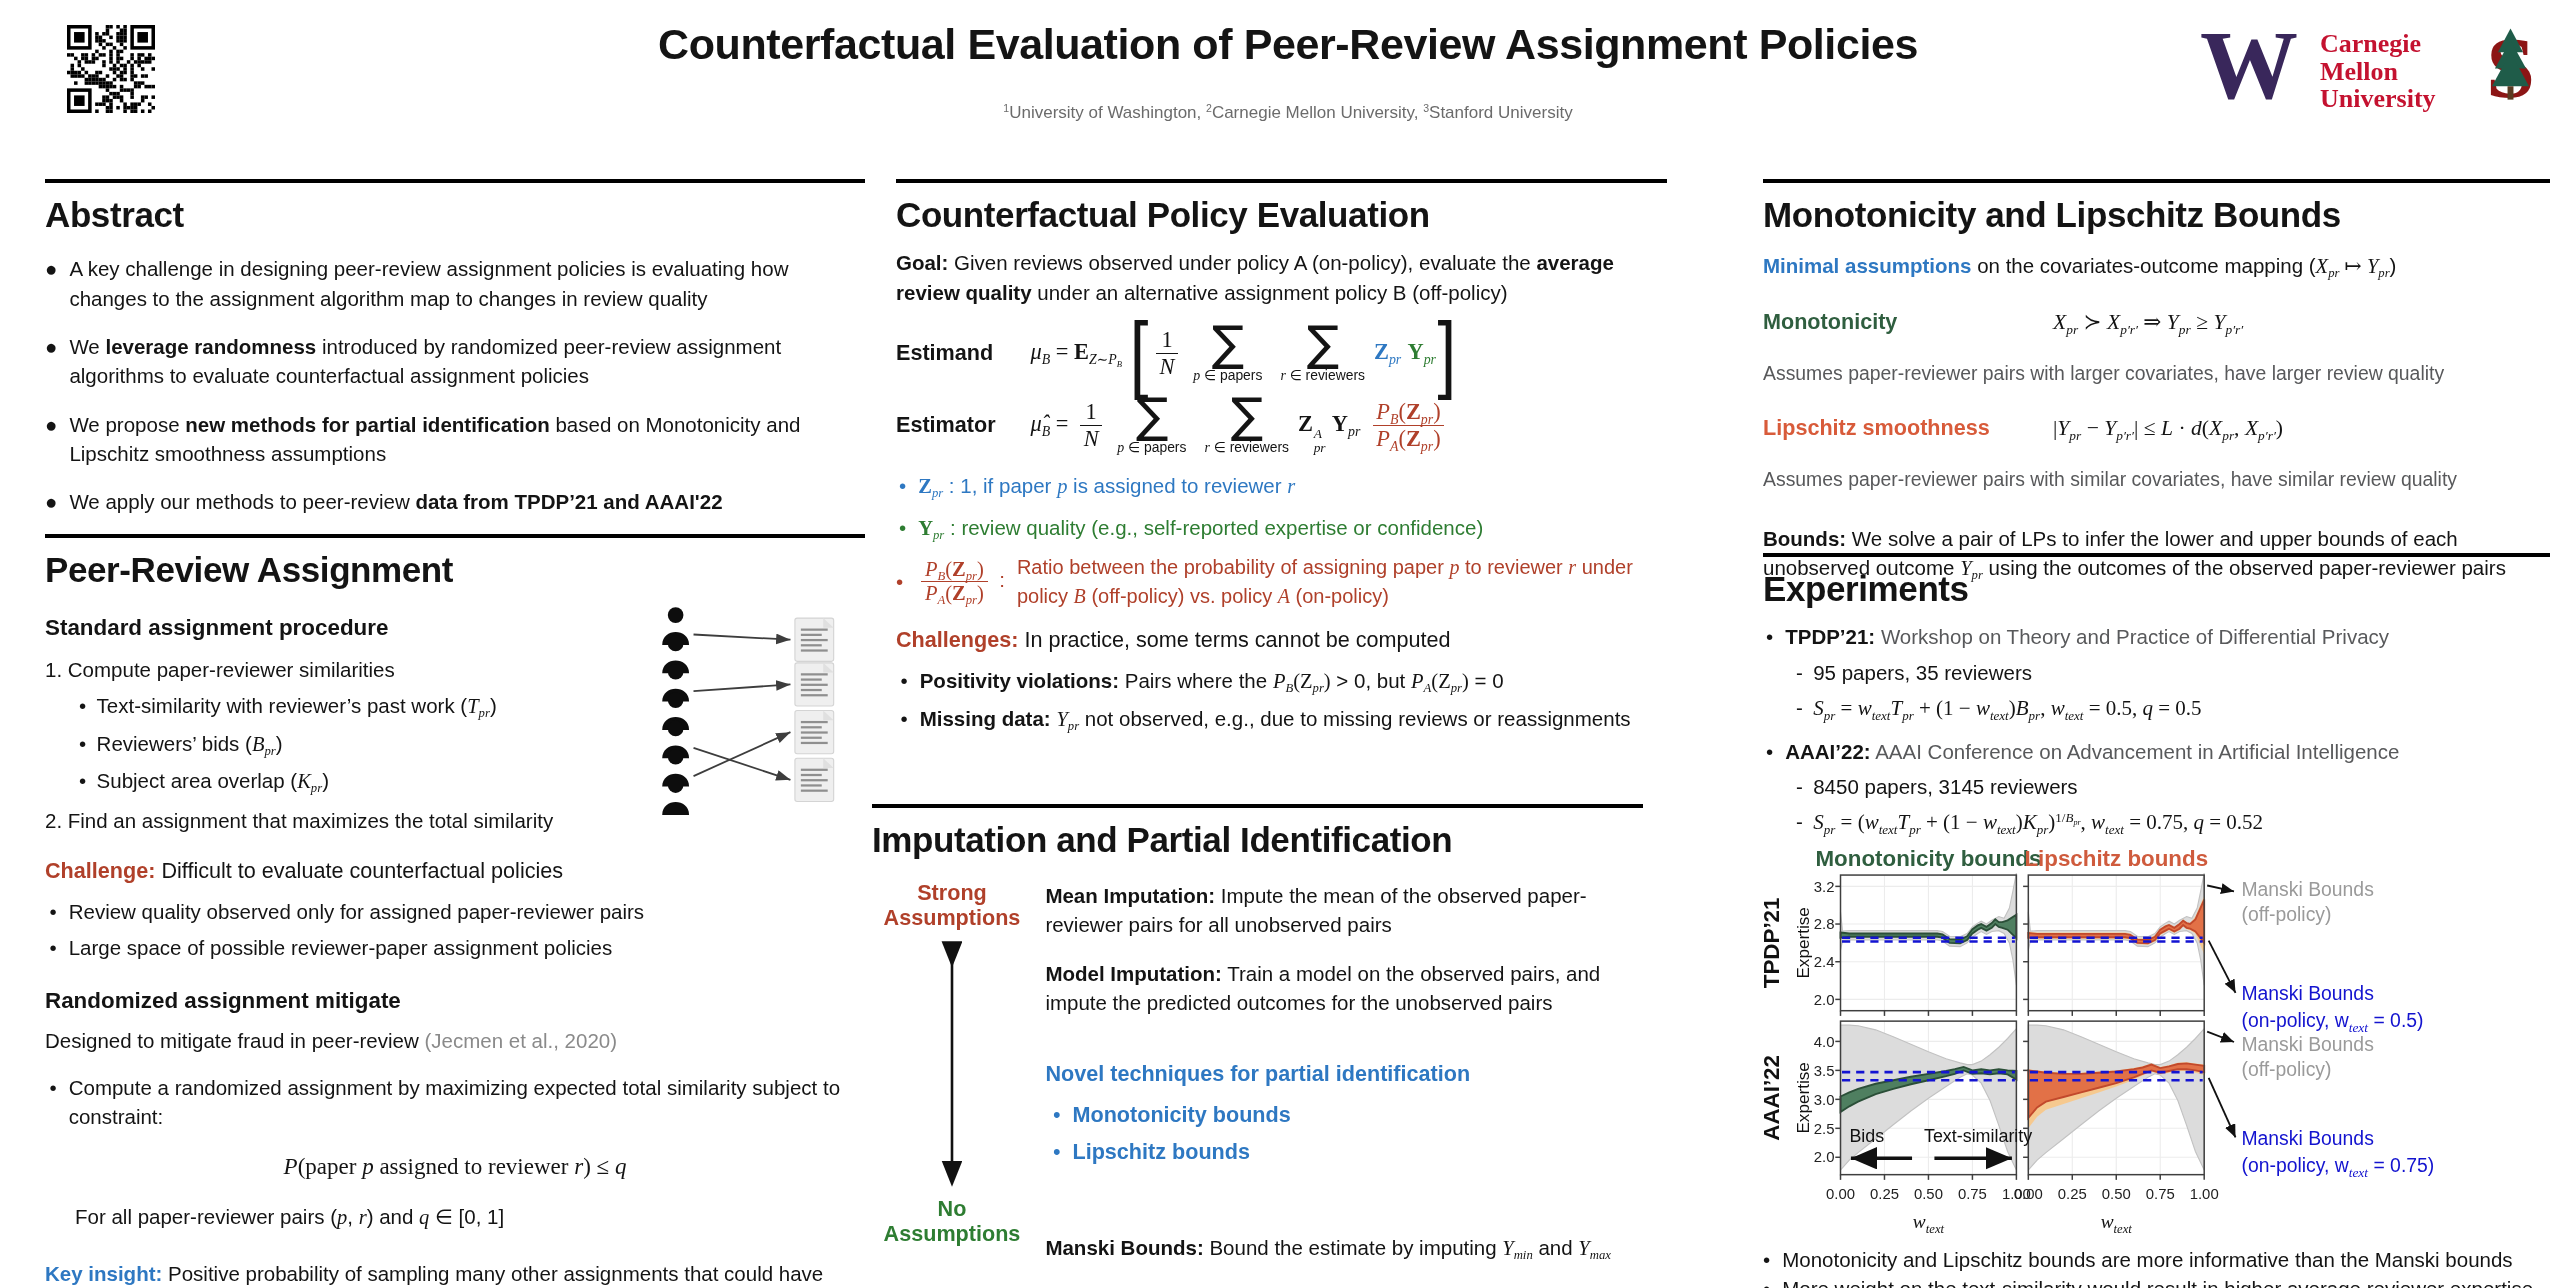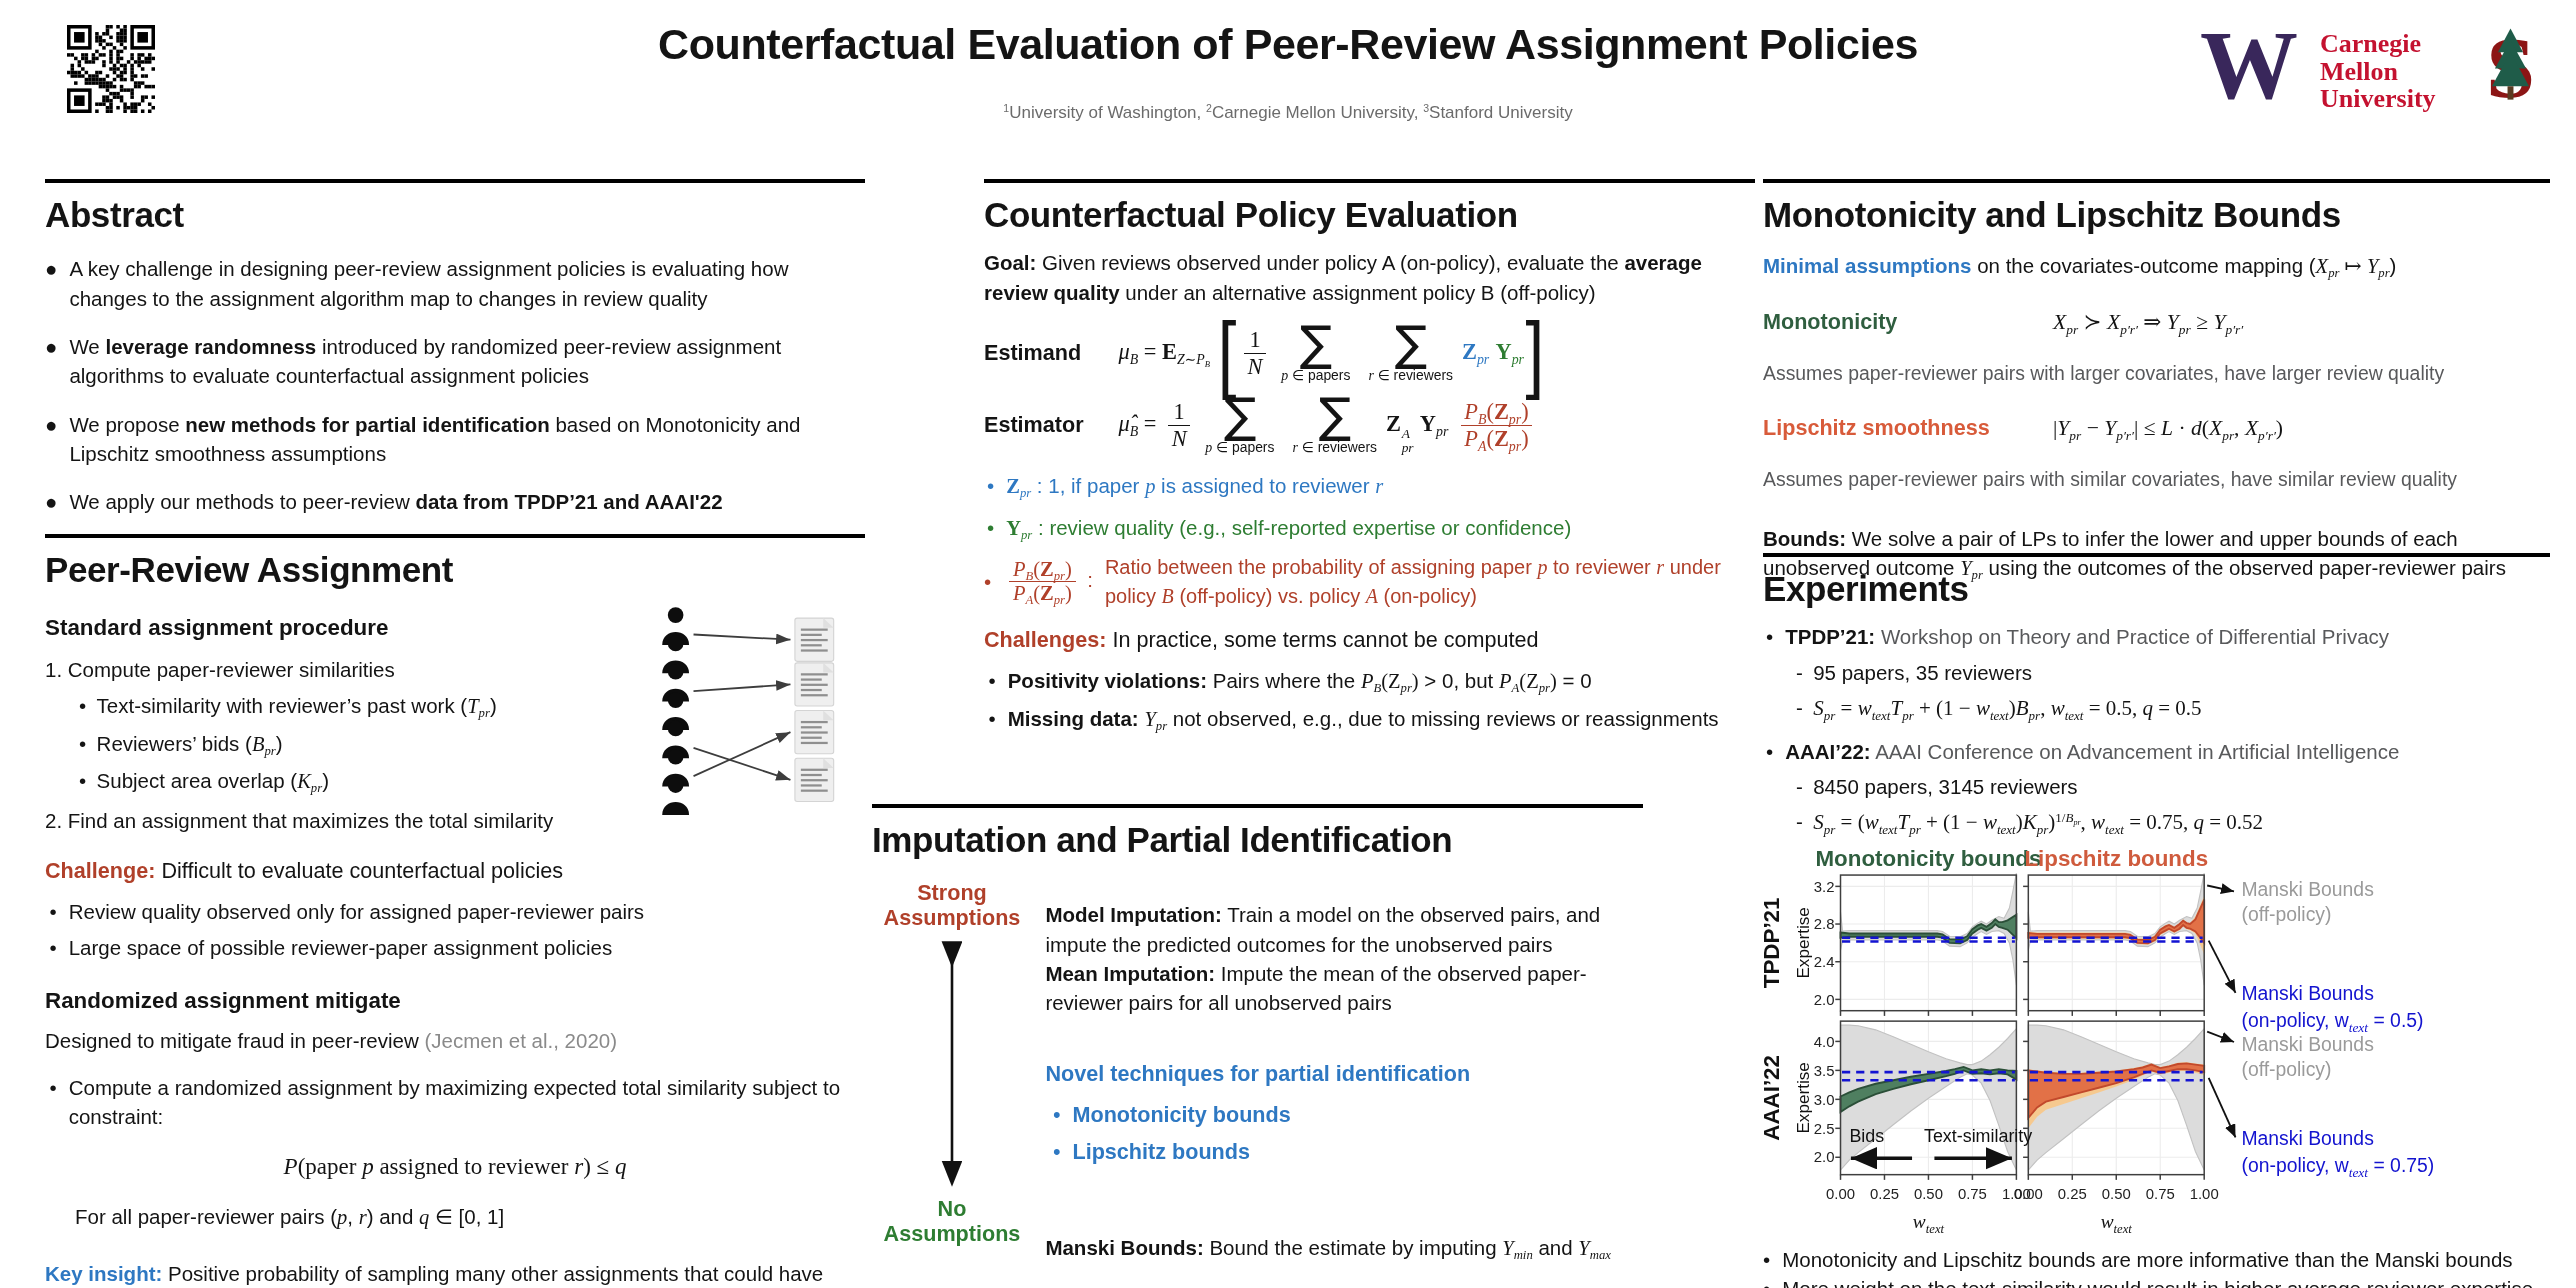--- a/index.html
+++ b/index.html
@@ -33,21 +33,21 @@
   .sec{position:absolute}
   .rule{border-top:4.5px solid #000}
   h2{font-size:35px;font-weight:700;margin:12px 0 0 0;letter-spacing:-0.4px}
   .body{font-size:20.5px;line-height:1.42}
   .bul{display:flex;gap:12px;margin-top:19.4px}
   .bul .dot{flex:0 0 auto}
   .sbul{display:flex;gap:10.4px;margin:7.5px 0 0 34px}
   .dash{display:flex;gap:10.4px;margin:6px 0 0 33px}
   #sec-abstract{left:45px;top:179px;width:820px}
   #sec-pra{left:45px;top:534px;width:820px}
-  #sec-cpe{left:984px;top:179px;width:771px}
+  #sec-cpe{left:896px;top:179px;width:771px}
   #sec-imp{left:872px;top:804px;width:771px}
   #sec-mlb{left:1763px;top:179px;width:787px}
   #sec-exp{left:1763px;top:553px;width:787px}
   .subttl{font-size:22.4px;font-weight:700;margin-top:22.4px}
   .numitem{margin-top:10.4px}
   #pr-diagram{position:absolute;right:3px;top:72px;width:246px;height:218px}
   .centerformula{text-align:center;font-size:23px;margin-top:19.4px}
   .frow{display:flex;align-items:center;gap:22.4px;margin-top:16.4px}
   .flabel{font-weight:700;font-size:21.6px;flex:0 0 112px}
   .mathline{font-size:22.4px}
@@ -497,22 +497,22 @@
               </marker>
             </defs>
           <line x1="20" y1="18" x2="20" y2="312" stroke="#111" stroke-width="3.5" marker-start="url(#ra)" marker-end="url(#ra)"></line>
         </svg>
         <div class="railtxt" style="color:#2e7d32">
           <div>No</div>
           <div>Assumptions</div>
         </div>
       </div>
       <div id="imp-content" class="body">
+        <div><span class="b">Mean Imputation:</span><span> Impute the mean of the observed paper-reviewer pairs for all unobserved pairs</span></div>
         <div style="margin-top:19.4px"><span class="b">Model Imputation:</span><span> Train a model on the observed pairs, and impute the predicted outcomes for the unobserved pairs</span></div>
-        <div><span class="b">Mean Imputation:</span><span> Impute the mean of the observed paper-reviewer pairs for all unobserved pairs</span></div>
         <div style="margin-top:42px;font-size:21.6px"><span class="b" style="color: rgb(46, 120, 194);">Novel techniques for partial identification</span></div>
         <div class="bul" style="margin-top:10.4px;margin-left:7.5px;font-size:21.6px">
             <span class="dot" style="color:#2e78c2">•</span>
             <span><span class="b" style="color: rgb(46, 120, 194);">Monotonicity bounds</span></span>
           </div>
         <div class="bul" style="margin-top:6px;margin-left:7.5px;font-size:21.6px">
             <span class="dot" style="color:#2e78c2">•</span>
             <span><span class="b" style="color: rgb(46, 120, 194);">Lipschitz bounds</span></span>
           </div>
         <div style="margin-top:66px"><span class="b">Manski Bounds:</span><span> Bound the estimate by imputing </span><span class="i m">Y</span><span class="i m sb">min</span><span> and </span><span class="i m">Y</span><span class="i m sb">max</span></div>

